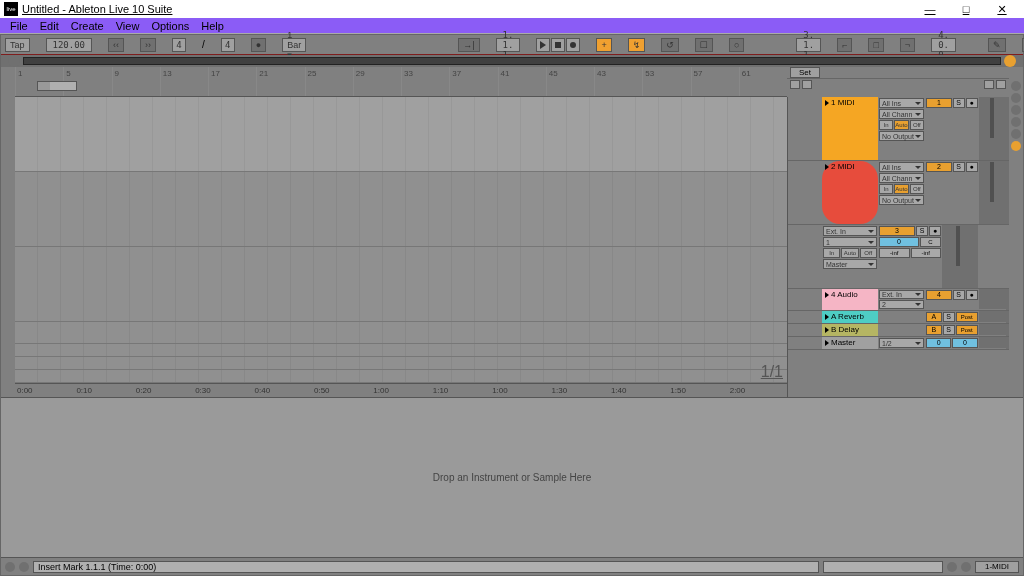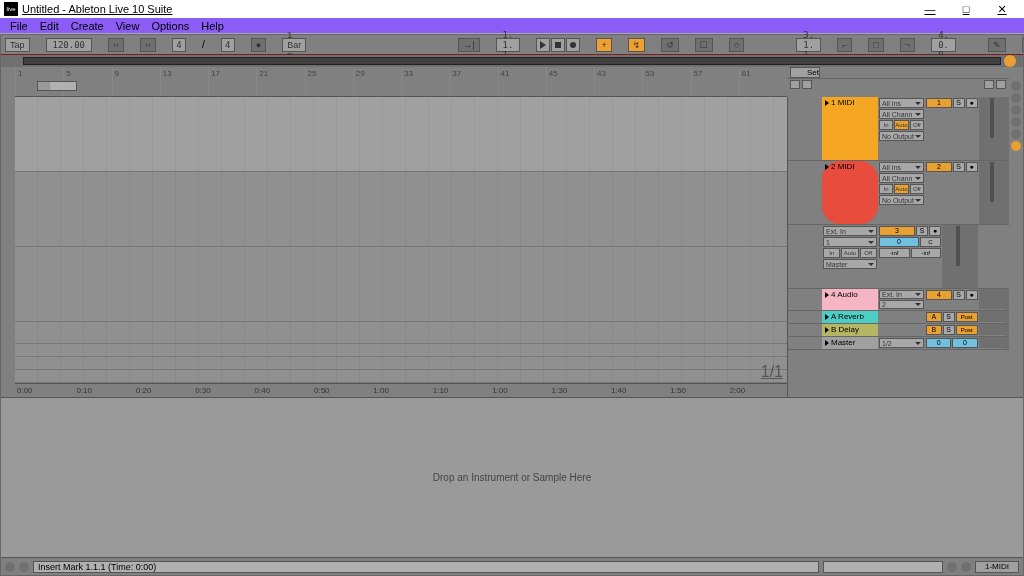--- a/index.html
+++ b/index.html
@@ -50,21 +50,21 @@
   .rulerzone { height:30px; display:flex;}
   .ruler { flex:1; background:#808080; position:relative; border-bottom:1px solid #555;}
   .ruler .marks { position:absolute; inset:0; display:flex; font-size:8px; color:#444;}
   .ruler .mark { flex:1; border-left:1px solid #888; padding-left:2px; padding-top:2px;}
   .loopbar { position:absolute; left:22px; top:14px; width:40px; height:10px; background:#b0b0b0; border:1px solid #555; display:flex;}
   .loopbar::before,.loopbar::after{ content:""; width:6px; background:#999;}
   .trackheadspace { width:222px; background:#808080; display:flex;}
 
   
   .setstrip { height:22px; display:flex; flex-direction:column; width:222px;}
-  .setbtn { height:11px; background:#a0a0a0; border:1px solid #555; width:30px; text-align:right; font-size:8px; margin-left:3px;}
+  .setbtn { height:11px; background:#a0a0a0; border:1px solid #555; width:30px; text-align:center; font-size:8px; margin-left:3px;}
   .tinyrow { flex:1; display:flex; align-items:center; gap:2px; padding:0 3px; background:#808080; border-top:1px solid #666;}
   .tinyrow .tiny{ width:10px; height:9px; background:#a0a0a0; border:1px solid #555;}
 
   
   .trackszone { flex:1; display:flex; overflow:hidden;}
   .timeline { flex:1; display:flex; flex-direction:column; background:#989898;}
   .tlrows { flex:1; display:flex; flex-direction:column;}
   .tlrow { flex:1; border-bottom:1px solid #777; background:repeating-linear-gradient(to right, #a0a0a0 0, #a0a0a0 22px, #989898 22px, #989898 23px);}
   .tlrow.dim { background:repeating-linear-gradient(to right, #909090 0, #909090 22px, #888 22px, #888 23px);}
   .tlrow.small { flex:0 0 13px;}

